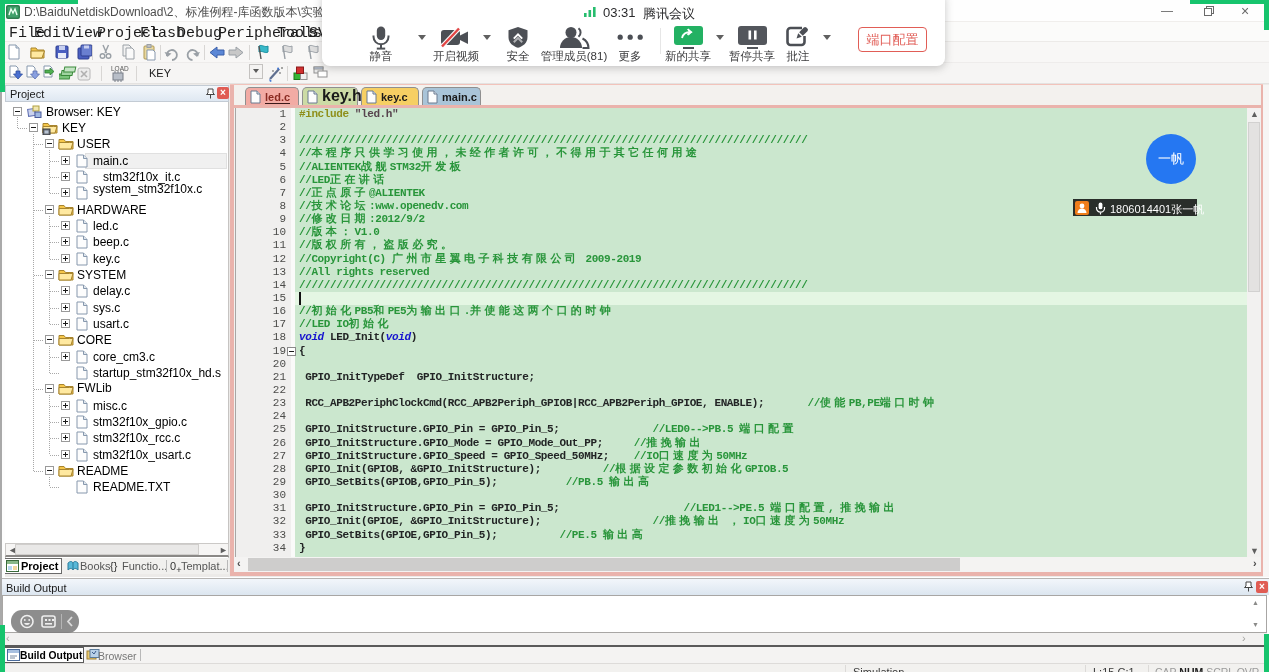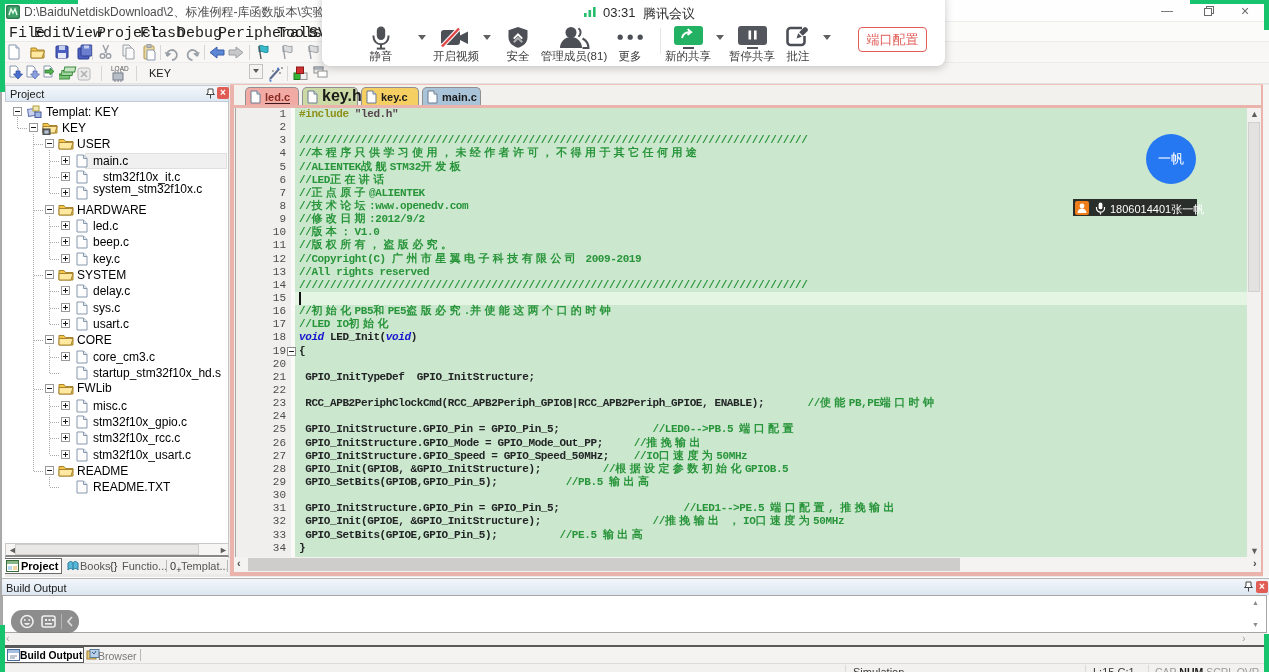--- a/index.html
+++ b/index.html
@@ -273,21 +273,21 @@
 <div style="position:absolute;left:44px;top:375px;width:1px;height:10px;background-image:repeating-linear-gradient(to bottom,#a8a8a8 0 1px,transparent 1px 2px)"></div>
 <div style="position:absolute;left:45px;top:385px;width:10px;height:1px;background-image:repeating-linear-gradient(to right,#a8a8a8 0 1px,transparent 1px 2px)"></div>
 <div class="pbox" style="left:8px;top:5px">
         <i></i>
       </div>
 <svg style="position:absolute;left:22px;top:2.799999999999997px" width="16" height="14">
 <rect x="1" y="4" width="7" height="7" fill="#cbd3ef" stroke="#5a6ab0" transform="rotate(-8 4 7)"></rect>
 <rect x="6" y="1" width="6" height="5" fill="#f0e6b0" stroke="#b0a040"></rect>
 <rect x="8" y="7" width="6" height="5.5" fill="#9fb7e2" stroke="#4a5a9a"></rect>
 </svg>
-<div class="trow" style="left:41px;top:3px">Templat: KEY</div>
+<div class="trow" style="left:41px;top:3px">Browser: KEY</div>
 <div class="pbox" style="left:24px;top:21px">
         <i></i>
       </div>
 <svg style="position:absolute;left:37px;top:19.119999999999997px" width="17" height="14">
 <path d="M1 2.5 h5 l1.5 2 H15 v7.5 H1 z" fill="#f5c64a" stroke="#a8852e" stroke-width="1"></path>
 <path d="M1 5.5 h10.5 l3.5 0 L13 12 H1 z" fill="#ffe9a0" stroke="#a8852e" stroke-width="1"></path>
 <rect x="1" y="8" width="7" height="6" fill="#6a6e76" stroke="#3a3e44"></rect>
 <rect x="2.5" y="9.5" width="4" height="3" fill="#b8c4d4"></rect>
 </svg>
 <div class="trow" style="left:57px;top:19px">KEY</div>
@@ -585,21 +585,21 @@
 <span class="c">//LED<span class="z">正在讲话</span></span>
 <span class="c">//<span class="z">正点原子</span>@ALIENTEK</span>
 <span class="c">//<span class="z">技术论坛</span>:www.openedv.com</span>
 <span class="c">//<span class="z">修改日期</span>:2012/9/2</span>
 <span class="c">//<span class="z">版本：</span>V1.0</span>
 <span class="c">//<span class="z">版权所有，盗版必究。</span></span>
 <span class="c">//Copyright(C) <span class="z">广州市星翼电子科技有限公司</span> 2009-2019</span>
 <span class="c">//All rights reserved</span>
 <span class="c">//////////////////////////////////////////////////////////////////////////////////</span>
 
-<span class="c">//<span class="z">初始化</span>PB5<span class="z">和</span>PE5<span class="z">盗版必究</span>.<span class="z">并使能这两个口的时钟</span></span>
+<span class="c">//<span class="z">初始化</span>PB5<span class="z">和</span>PE5<span class="z">为输出口</span>.<span class="z">并使能这两个口的时钟</span></span>
 <span class="c">//LED IO<span class="z">初始化</span></span>
 <span class="k">void</span> LED_Init(<span class="k">void</span>)
 {
 
  GPIO_InitTypeDef  GPIO_InitStructure;
 
  RCC_APB2PeriphClockCmd(RCC_APB2Periph_GPIOB|RCC_APB2Periph_GPIOE, ENABLE);       <span class="c">//<span class="z">使能</span>PB,PE<span class="z">端口时钟</span></span>
 
  GPIO_InitStructure.GPIO_Pin = GPIO_Pin_5;               <span class="c">//LED0--&gt;PB.5 <span class="z">端口配置</span></span>
  GPIO_InitStructure.GPIO_Mode = GPIO_Mode_Out_PP;     <span class="c">//<span class="z">推挽输出</span></span>

